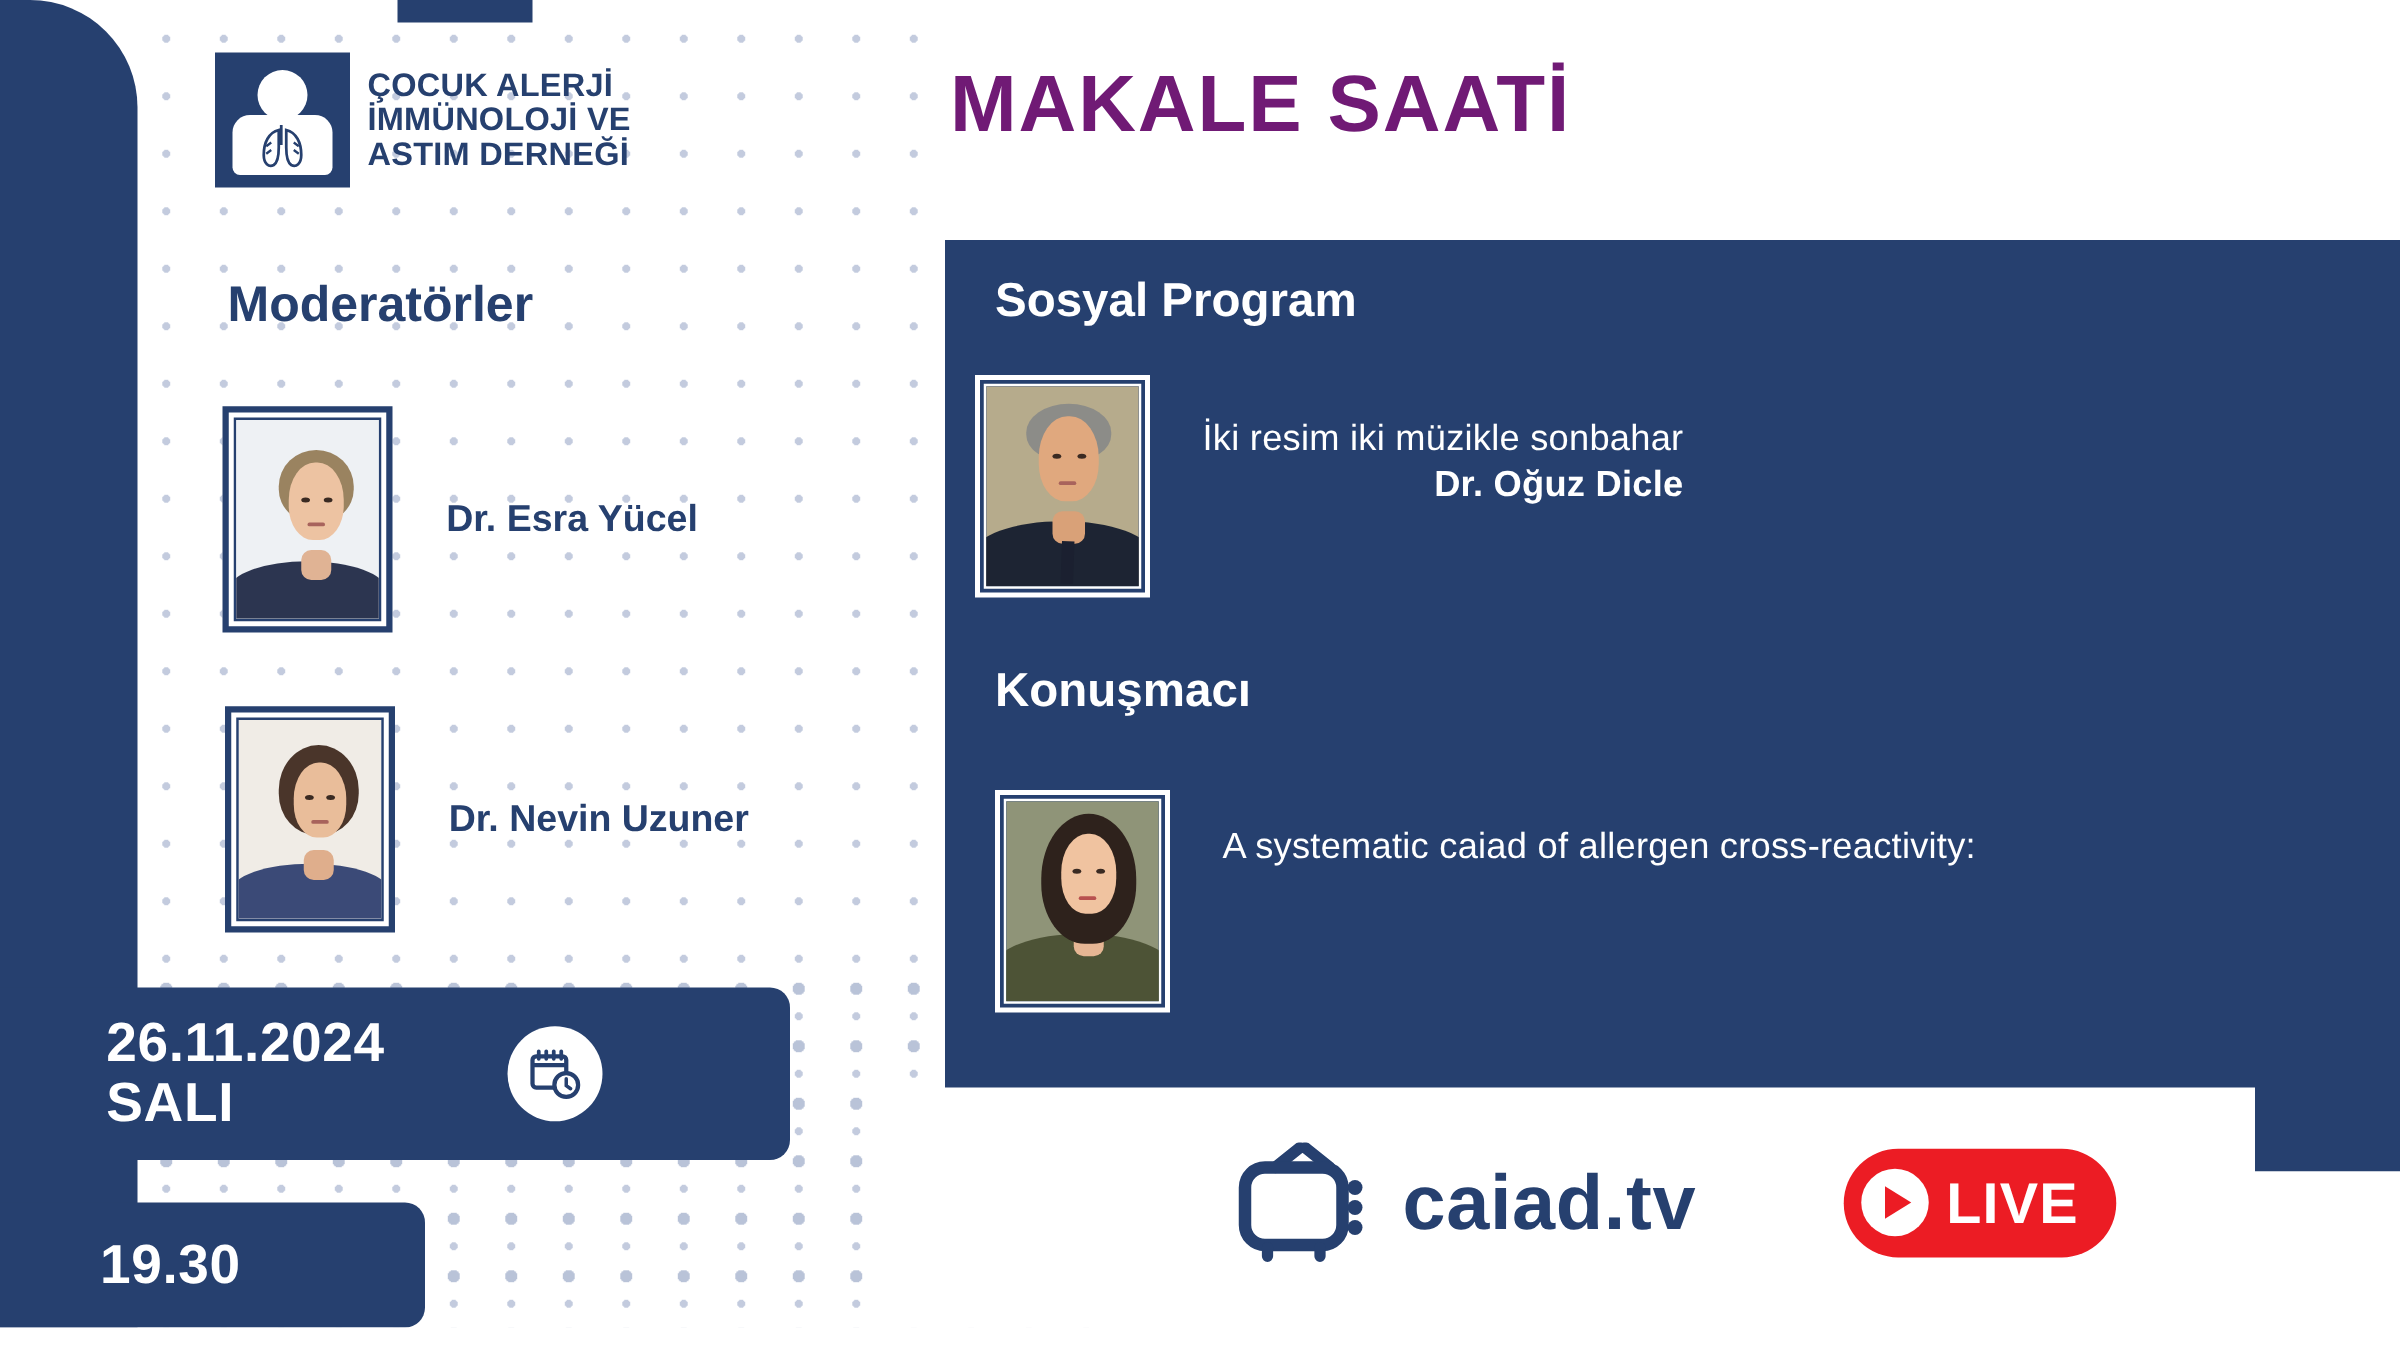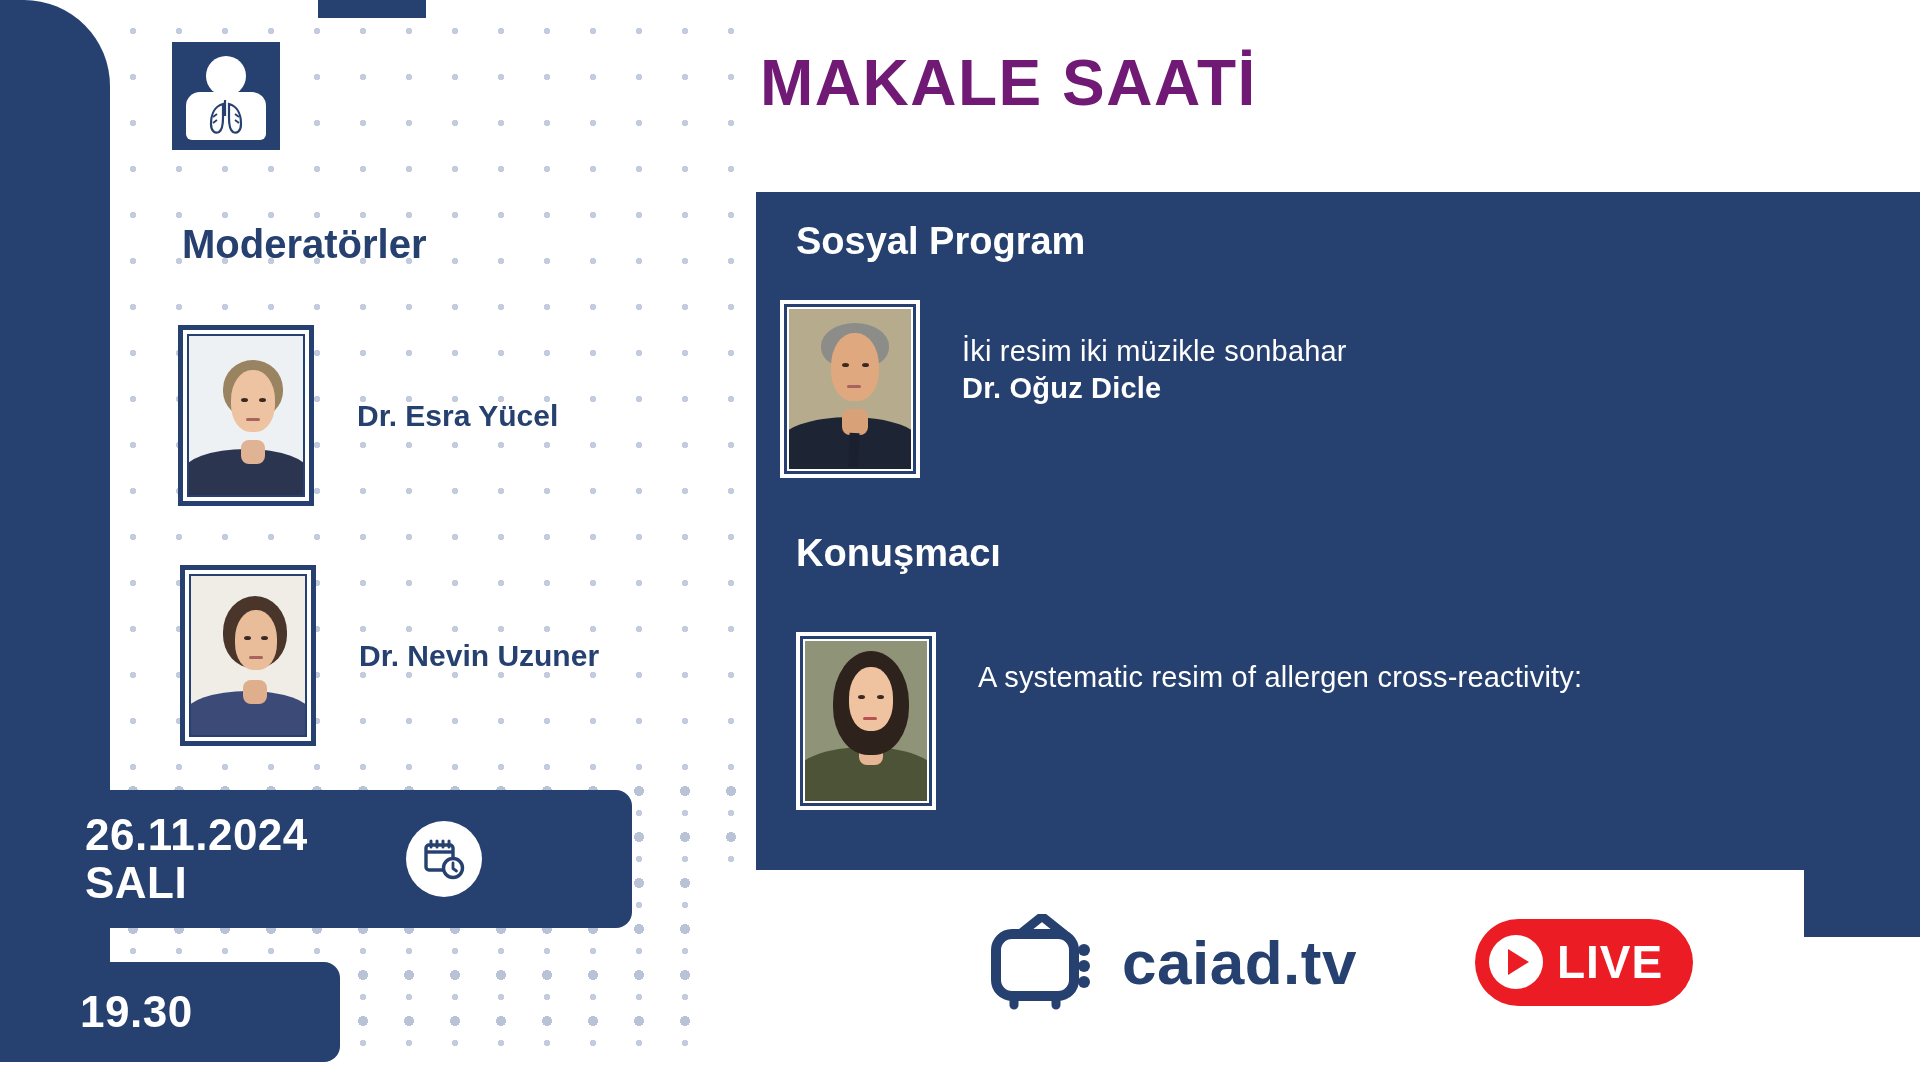--- a/index.html
+++ b/index.html
@@ -239,20 +239,21 @@
     font-weight: 400;
     line-height: 1.24;
     letter-spacing: 0.2px;
   }
   .entry-person {
     color: #ffffff;
     font-size: 29px;
     font-weight: 700;
     margin-top: 2px;
     letter-spacing: 0.2px;
+    text-align: right;
   }
 
   
   .footer-white {
     position: absolute;
     left: 700px; bottom: 18px;
     width: 1104px; height: 192px;
     background: #ffffff;
     z-index: 5;
   }
@@ -310,20 +311,25 @@
 <div class="logo-block">
   <div class="logo-mark">
     <div class="logo-head"></div>
     <div class="logo-body"></div>
     <svg class="logo-lung" viewBox="0 0 46 40">
       <path d="M22 2 v16" stroke="#26406f" stroke-width="2.2" fill="none"></path>
       <path d="M20 6 C12 8 8 16 8 26 C8 33 12 36 16 34 C19 32 20 26 20 20 Z" fill="none" stroke="#26406f" stroke-width="2.2"></path>
       <path d="M26 6 C34 8 38 16 38 26 C38 33 34 36 30 34 C27 32 26 26 26 20 Z" fill="none" stroke="#26406f" stroke-width="2.2"></path>
       <path d="M14 16 l-4 3 M14 22 l-4 3 M32 16 l4 3 M32 22 l4 3" stroke="#26406f" stroke-width="1.8" fill="none"></path>
     </svg>
+  </div>
+  <div class="logo-text">
+    <span>ÇOCUK ALERJİ</span>
+    <span>İMMÜNOLOJİ VE</span>
+    <span>ASTIM DERNEĞİ</span>
   </div>
 </div>
 
 <div class="main-title">MAKALE SAATİ</div>
 
 <div class="moderators-heading">Moderatörler</div>
 
 <div class="mod-row r1">
   <div class="photo-frame">
     <div class="photo-inner">
@@ -417,21 +423,21 @@
           <div class="p-neck" style="left:54px;top:98px;width:24px;height:26px;background:#e6b694"></div>
           <div class="p-hair" style="left:28px;top:10px;width:76px;height:104px;background:#2e221c"></div>
           <div class="p-face" style="left:44px;top:26px;width:44px;height:64px;background:#f0c3a0"></div>
           <div class="p-eye" style="left:53px;top:54px"></div>
           <div class="p-eye" style="left:72px;top:54px"></div>
           <div class="p-mouth" style="left:58px;top:76px;background:#b8514f"></div>
         </div>
       </div>
     </div>
     <div class="entry-text">
-      <div class="entry-title">A systematic resim of allergen cross-reactivity:</div>
+      <div class="entry-title">A systematic caiad of allergen cross-reactivity:</div>
     </div>
   </div>
 </div>
 
 <div class="footer-white"></div>
 <div class="bottom-white-strip"></div>
 
 <div class="brand-row">
   <div class="tv-logo">
     <svg width="104" height="96" viewBox="0 0 104 96">

